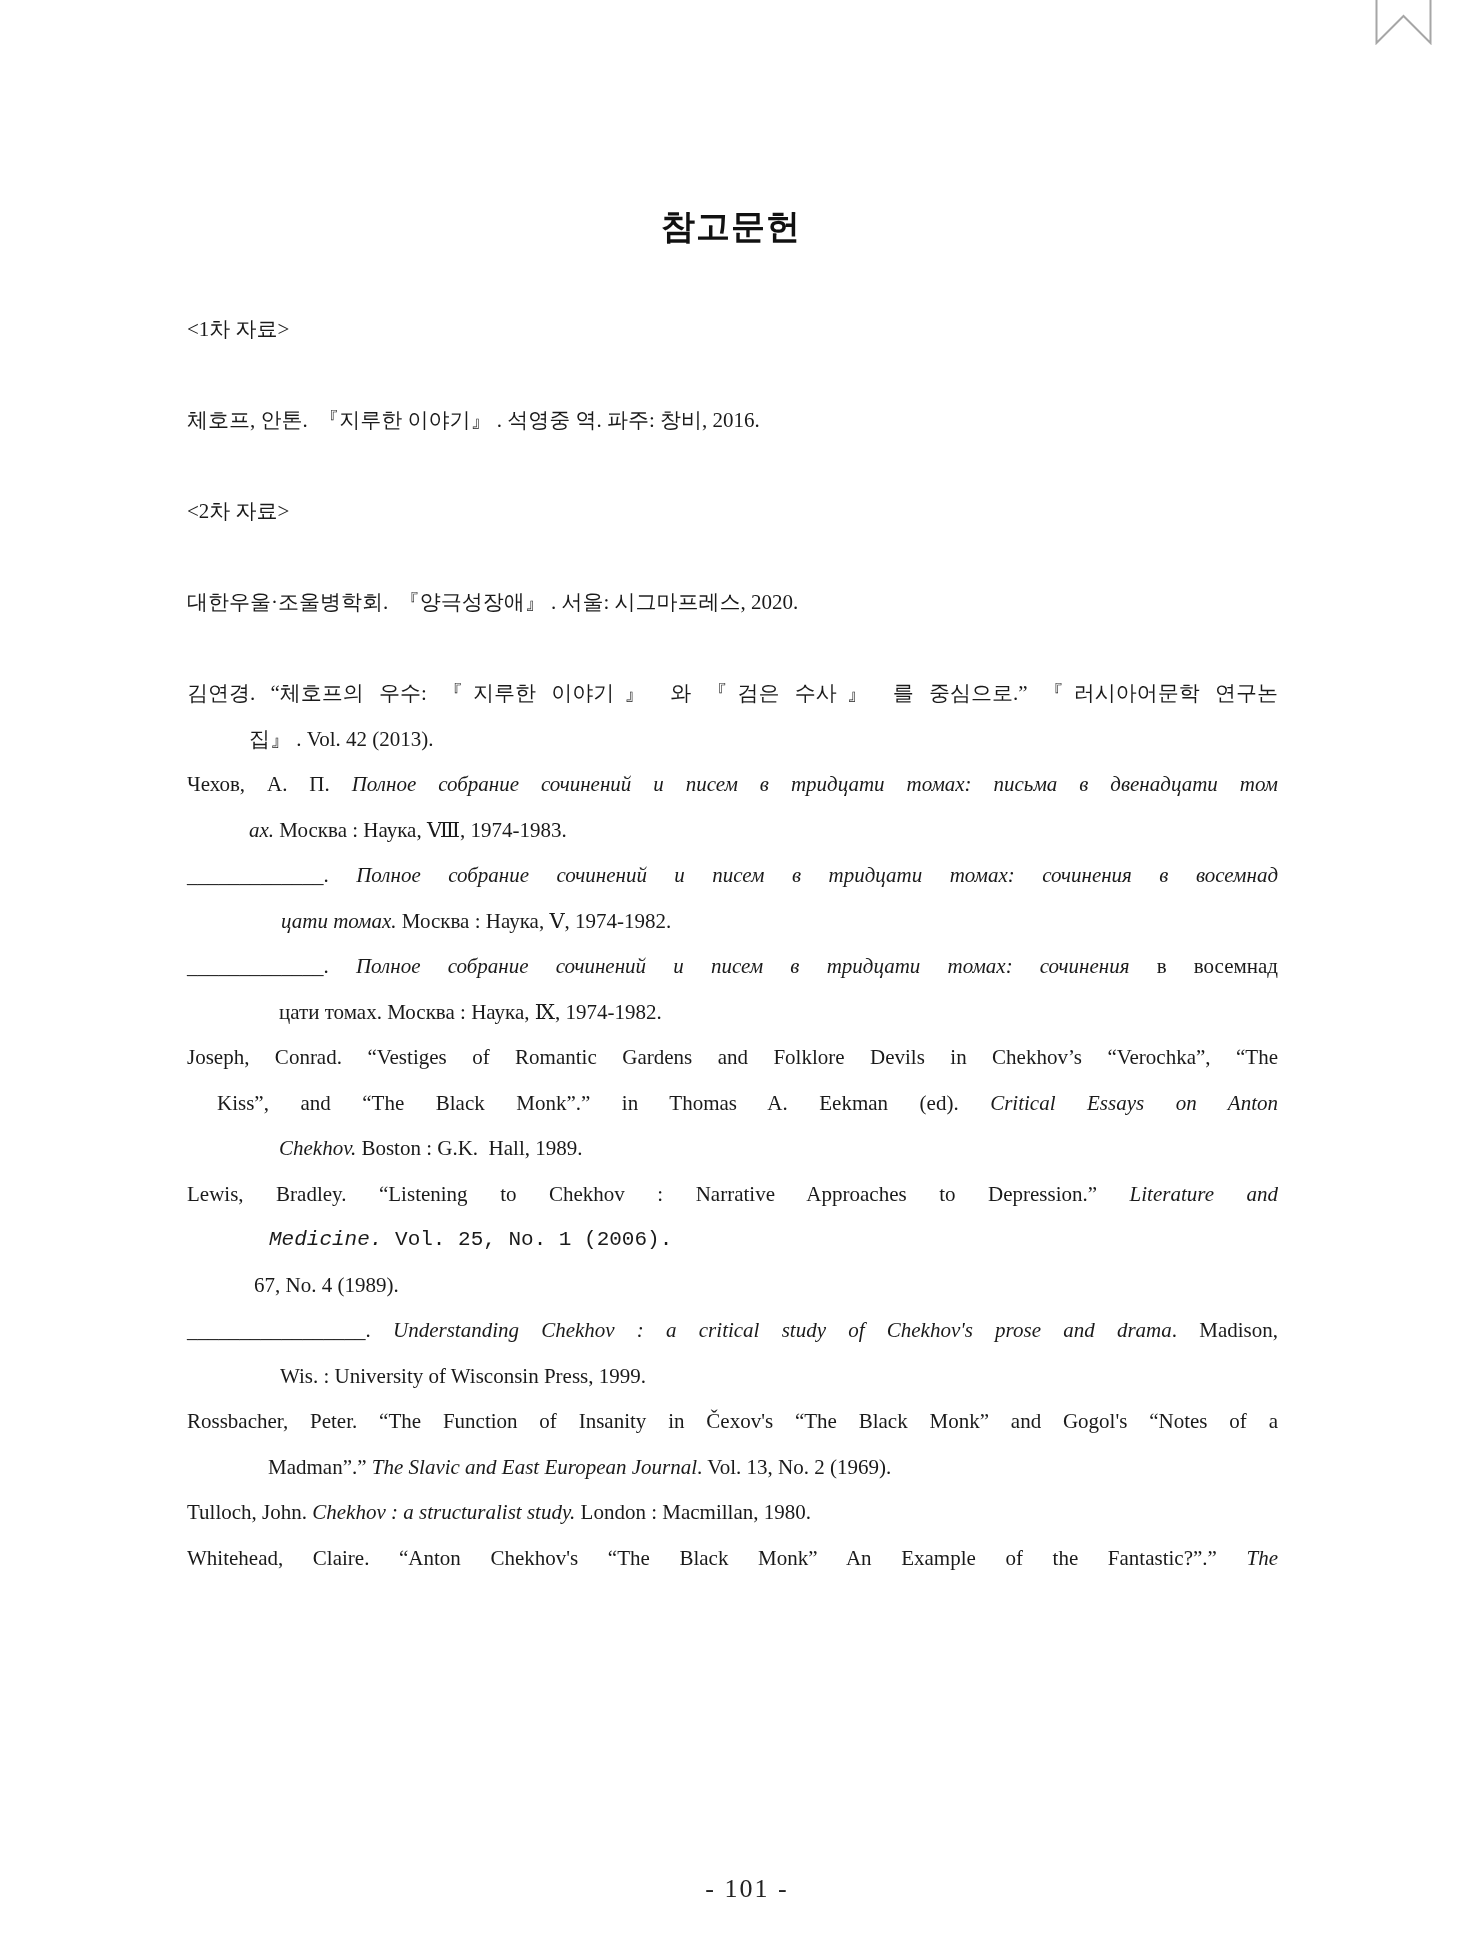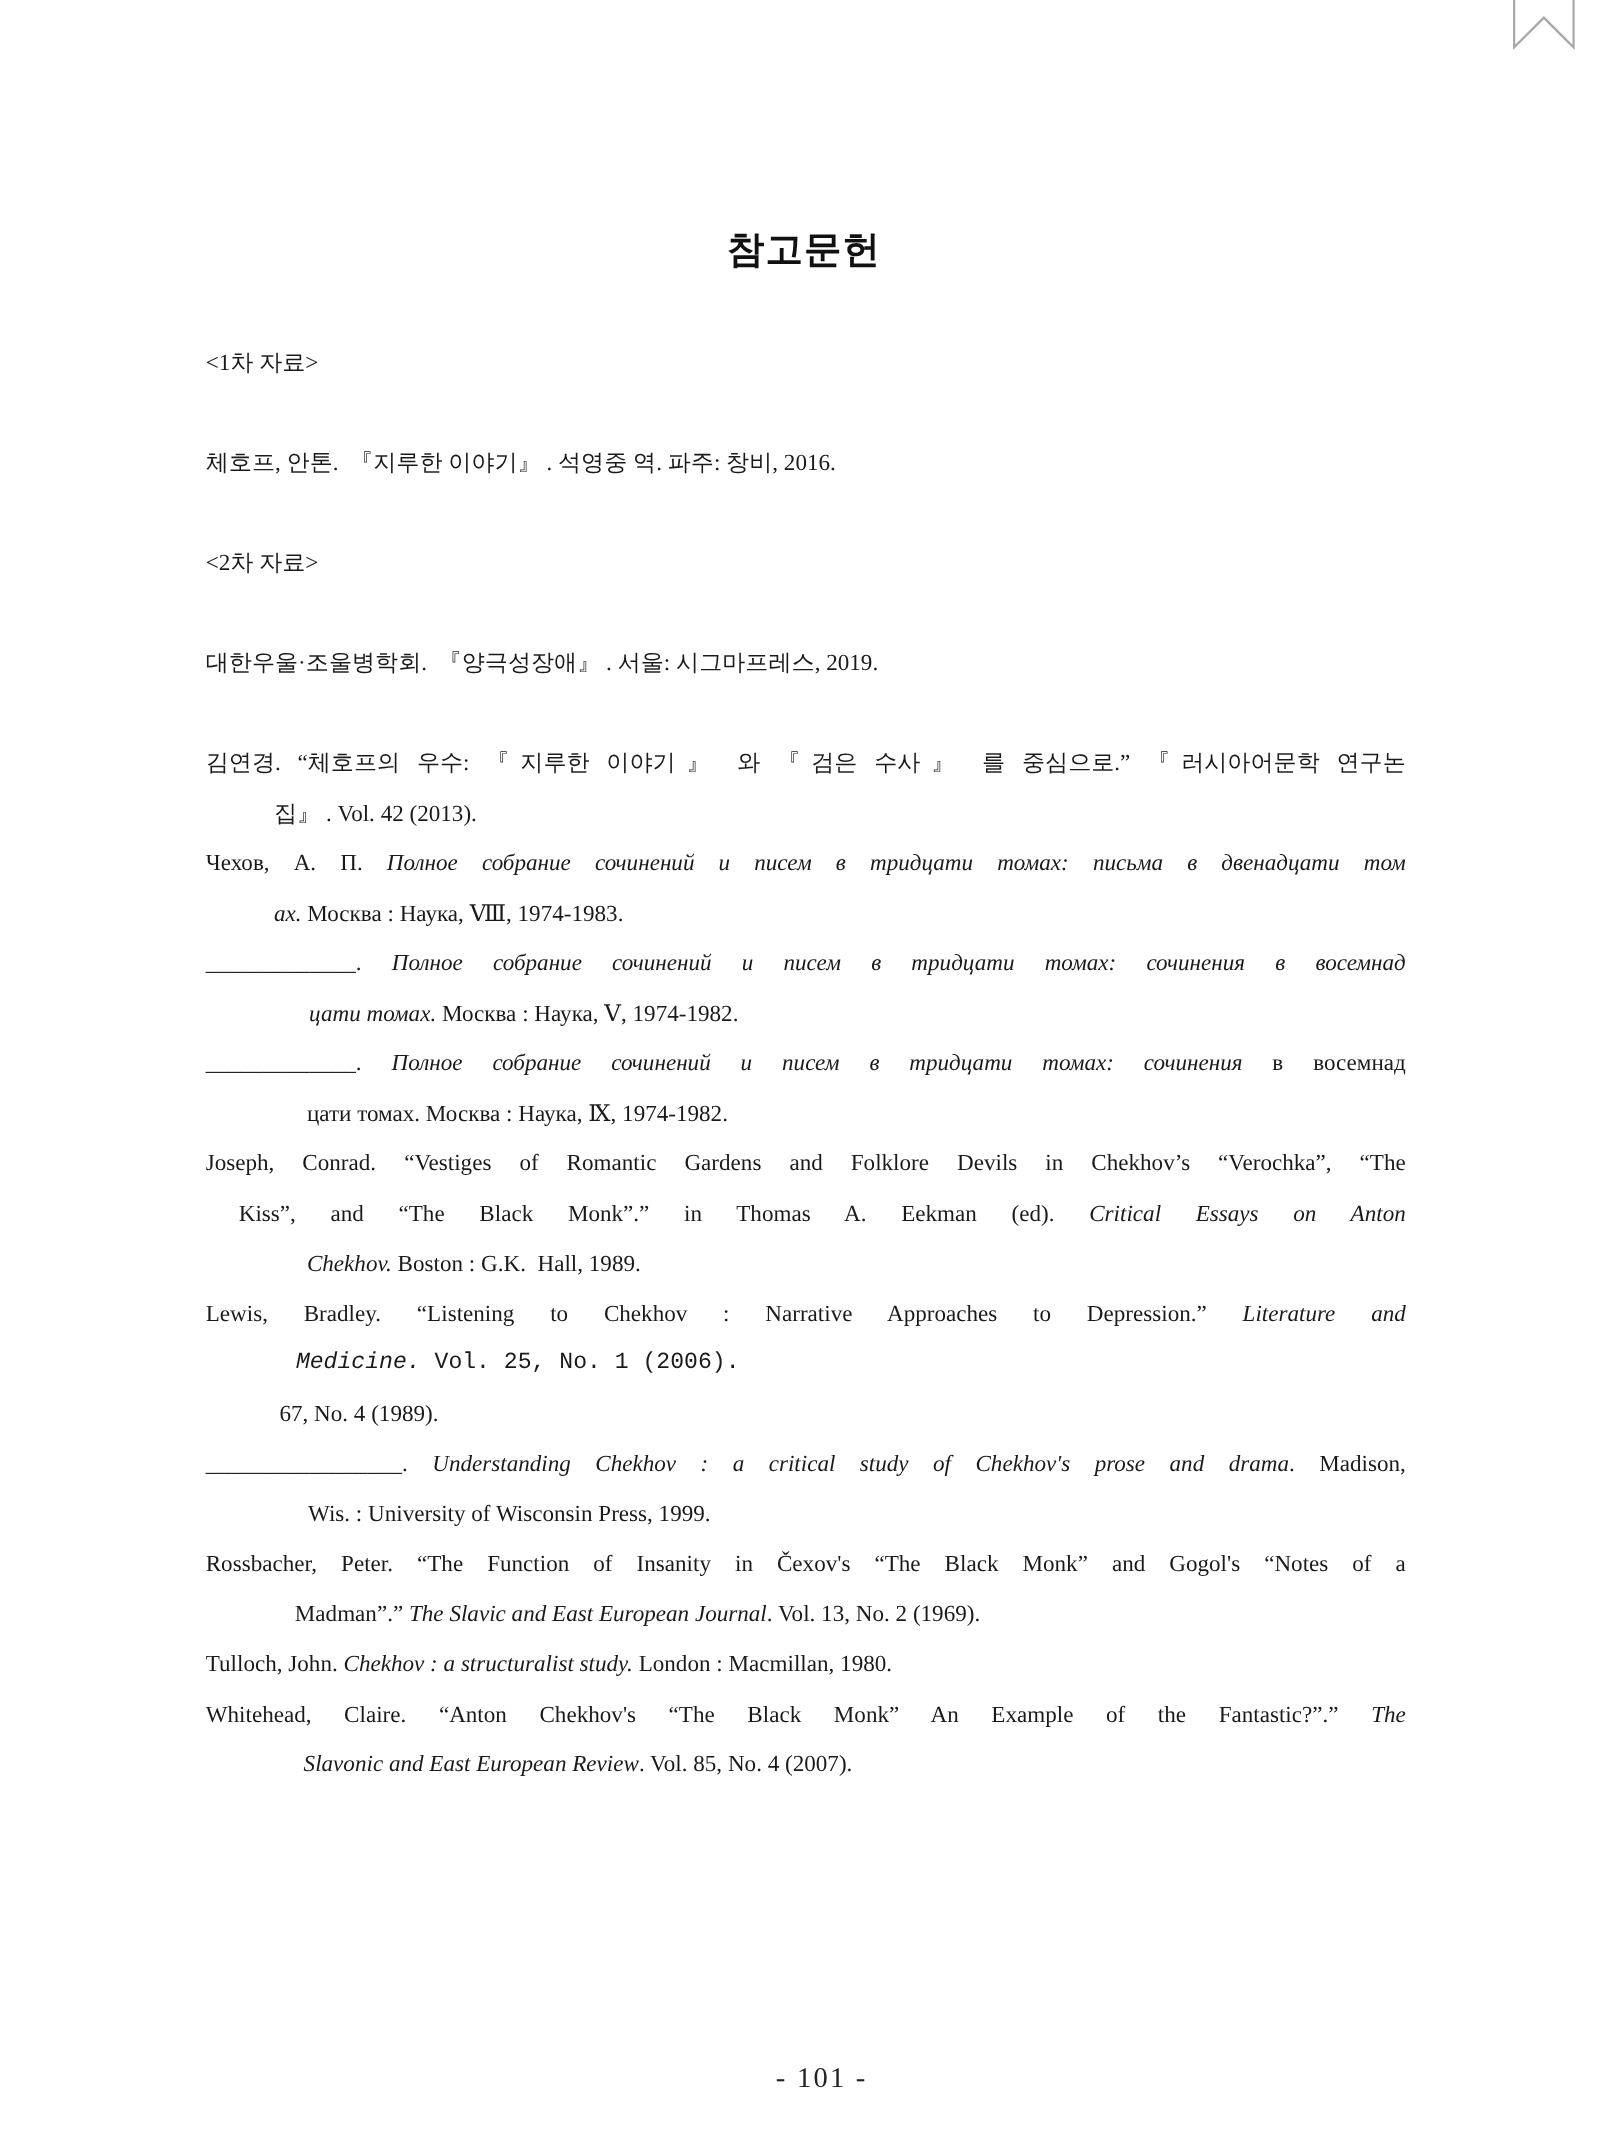--- a/index.html
+++ b/index.html
@@ -82,21 +82,21 @@
   <div class="bib">
       <div class="section">
         <div class="line section-label">&lt;1차 자료&gt;</div>
         <div class="entry entry-lead">
           <div class="line"><span>체호프, 안톤.  『지루한 이야기』 . 석영중 역. 파주: 창비, 2016.</span></div>
         </div>
       </div>
       <div class="section">
         <div class="line section-label">&lt;2차 자료&gt;</div>
         <div class="entry entry-lead">
-          <div class="line"><span>대한우울·조울병학회.  『양극성장애』 . 서울: 시그마프레스, 2019.</span></div>
+          <div class="line"><span>대한우울·조울병학회.  『양극성장애』 . 서울: 시그마프레스, 2020.</span></div>
         </div>
         <div class="entry">
           <div class="line justify"><span>김연경. “체호프의 우수: 『지루한 이야기』 와 『검은 수사』 를 중심으로.” 『러시아어문학 연구논</span></div>
           <div class="line" style="padding-left: 62px;"><span>집』 . Vol. 42 (2013).</span></div>
         </div>
         <div class="entry">
           <div class="line justify"><span>Чехов, А. П. </span><span class="it">Полное собрание сочинений и писем в тридцати томах: письма в двенадцати том</span></div>
           <div class="line" style="padding-left: 62px;"><span class="it">ах.</span><span> Москва : Наука, Ⅷ, 1974-1983.</span></div>
         </div>
         <div class="entry">
@@ -125,20 +125,19 @@
         </div>
         <div class="entry">
           <div class="line justify"><span>Rossbacher, Peter. “The Function of Insanity in Čexov's “The Black Monk” and Gogol's “Notes of a</span></div>
           <div class="line" style="padding-left: 81px;"><span>Madman”.” </span><span class="it">The Slavic and East European Journal</span><span>. Vol. 13, No. 2 (1969).</span></div>
         </div>
         <div class="entry">
           <div class="line"><span>Tulloch, John. </span><span class="it">Chekhov : a structuralist study.</span><span> London : Macmillan, 1980.</span></div>
         </div>
         <div class="entry">
           <div class="line justify"><span>Whitehead, Claire. “Anton Chekhov's “The Black Monk” An Example of the Fantastic?”.” </span><span class="it">The</span></div>
-          <div class="line" style="padding-left: 89px;"><span class="it">Slavonic and East European Review</span><span>. Vol. 85, No. 4 (2007).</span></div>
         </div>
       </div>
     </div>
 
   <div class="page-number">- 101 -</div>
 
 </div>
 
 </body></html>

